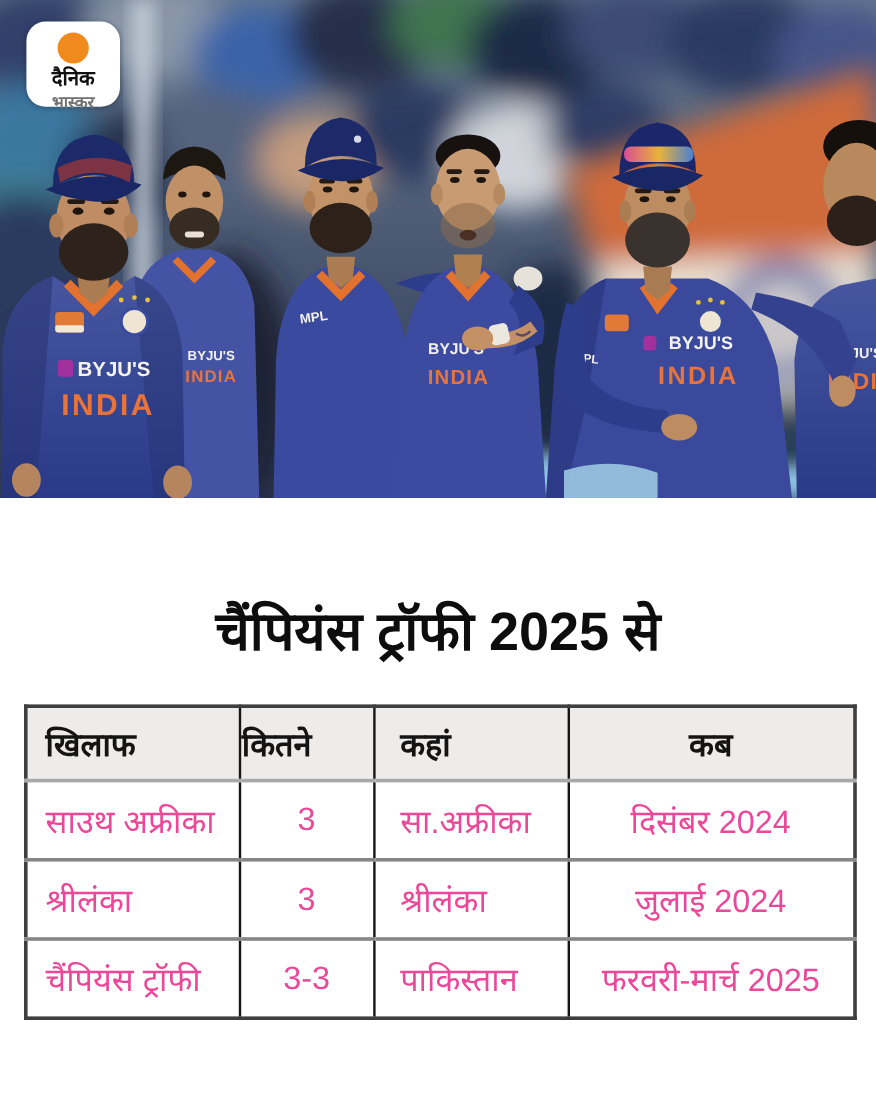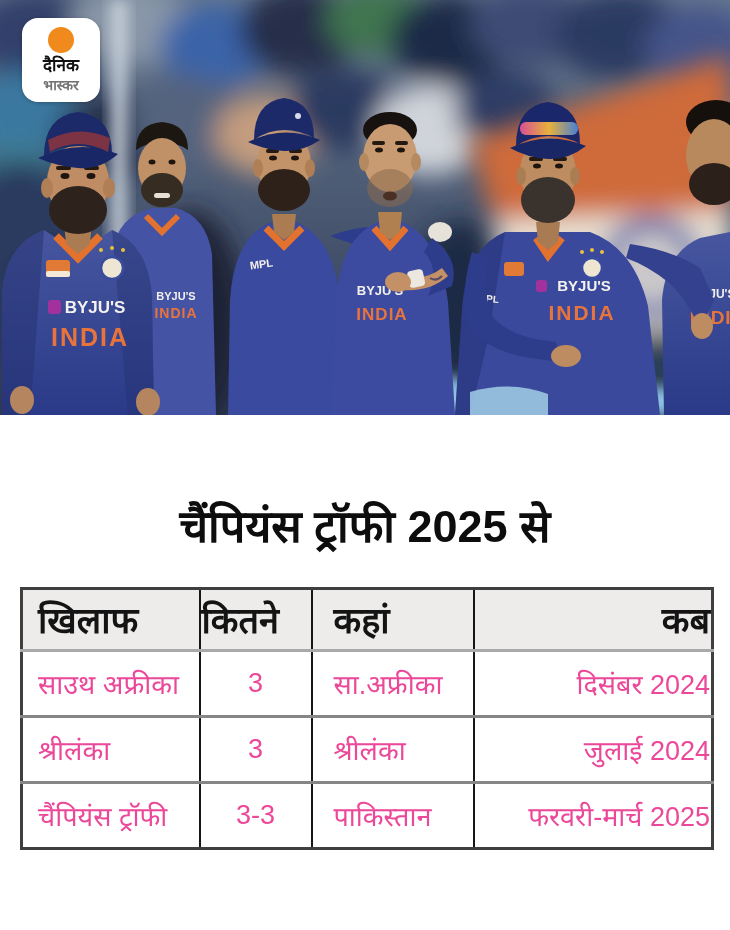--- a/index.html
+++ b/index.html
@@ -4,45 +4,45 @@
 <style>
   html,body{margin:0;padding:0;background:#ffffff;}
   .page{position:relative;width:730px;height:930px;background:#ffffff;overflow:hidden;
         font-family:"Liberation Sans","DejaVu Sans",sans-serif;}
 
   
   .photo{position:absolute;left:0;top:0;width:730px;height:415px;overflow:hidden;background:#3a4560;}
   .photo svg{display:block;}
 
   
-  .logo{position:absolute;left:22px;top:18px;width:78px;height:84px;background:#ffffff;
+  .logo{position:absolute;left:22px;top:18px;width:78px;height:71px;background:#ffffff;
         border-radius:16px;text-align:center;box-shadow:0 1px 4px rgba(0,0,0,.25);}
   .logo .dot{width:26px;height:26px;border-radius:50%;background:#f18a1d;margin:9px auto 3px auto;}
   .logo .l1{font-size:17px;font-weight:bold;color:#111;line-height:19px;}
   .logo .l2{font-size:14px;font-weight:bold;color:#737373;line-height:21px;}
 
   
   .title{position:absolute;left:0;top:415px;width:730px;height:223px;background:#ffffff;
          display:flex;flex-direction:column;align-items:center;justify-content:center;}
   .title .t-line{font-size:45px;line-height:64px;font-weight:bold;color:#0d0d0d;white-space:nowrap;}
 
   
   .table-wrap{position:absolute;left:20px;top:587px;}
   table.data-table{border-collapse:collapse;table-layout:fixed;width:691px;background:#ffffff;
                    border:3px solid #3f3f3f;}
-  .data-table th{background:#edecea;font-size:36px;font-weight:bold;color:#141414;
+  .data-table th{background:#edecea;font-size:27px;font-weight:bold;color:#141414;
                  height:57px;vertical-align:middle;border-bottom:3px solid #a9a9a9;}
   .data-table td{font-size:27px;color:#ec4899;height:61px;vertical-align:middle;background:#ffffff;}
   .data-table tbody tr + tr td{border-top:3px solid #868686;}
   .data-table th + th, .data-table td + td{border-left:2px solid #161616;}
   .c1{text-align:left;padding-left:15px;}
   th.c2{text-align:left;padding-right:20px;}
   td.c2{text-align:center;}
   .c3{text-align:left;padding-left:21px;}
-  .c4{text-align:right;padding-left:0;}
+  .c4{text-align:center;padding-left:0;}
 </style>
 </head>
 <body>
 
 <div class="page">
 
   <div class="photo">
     <svg width="730" height="415" viewBox="0 0 730 415">
       <defs>
         <linearGradient id="bgG" x1="0" y1="0" x2="0" y2="1">

